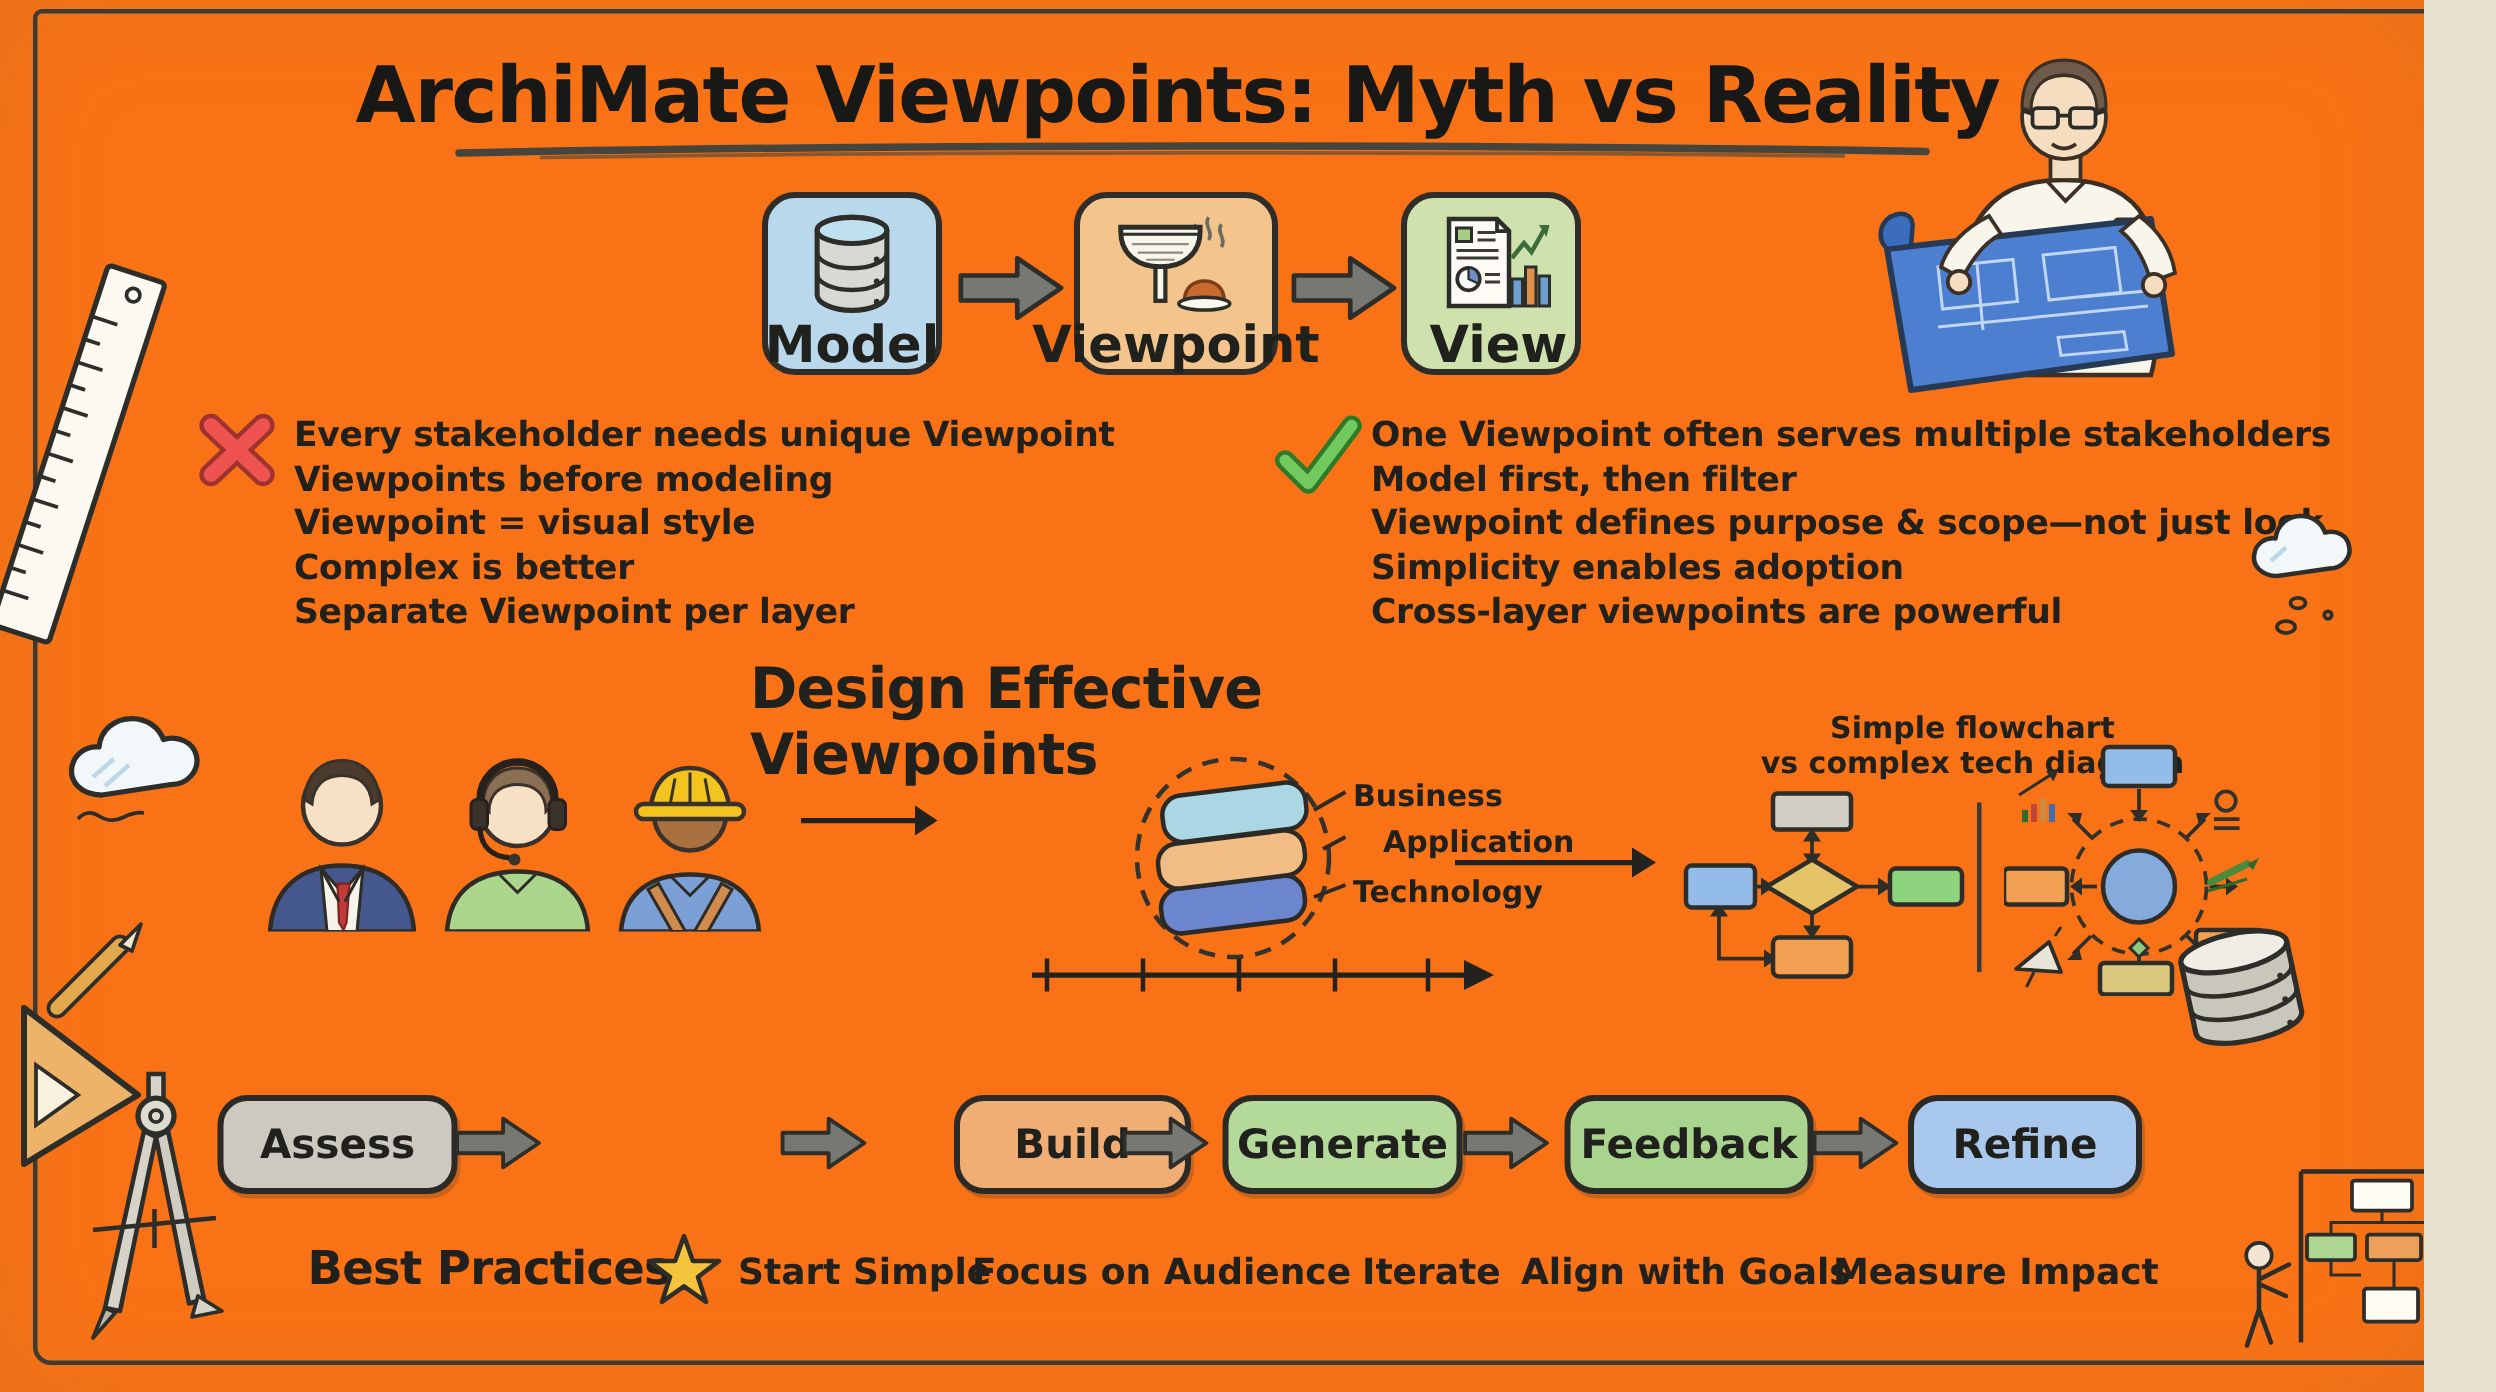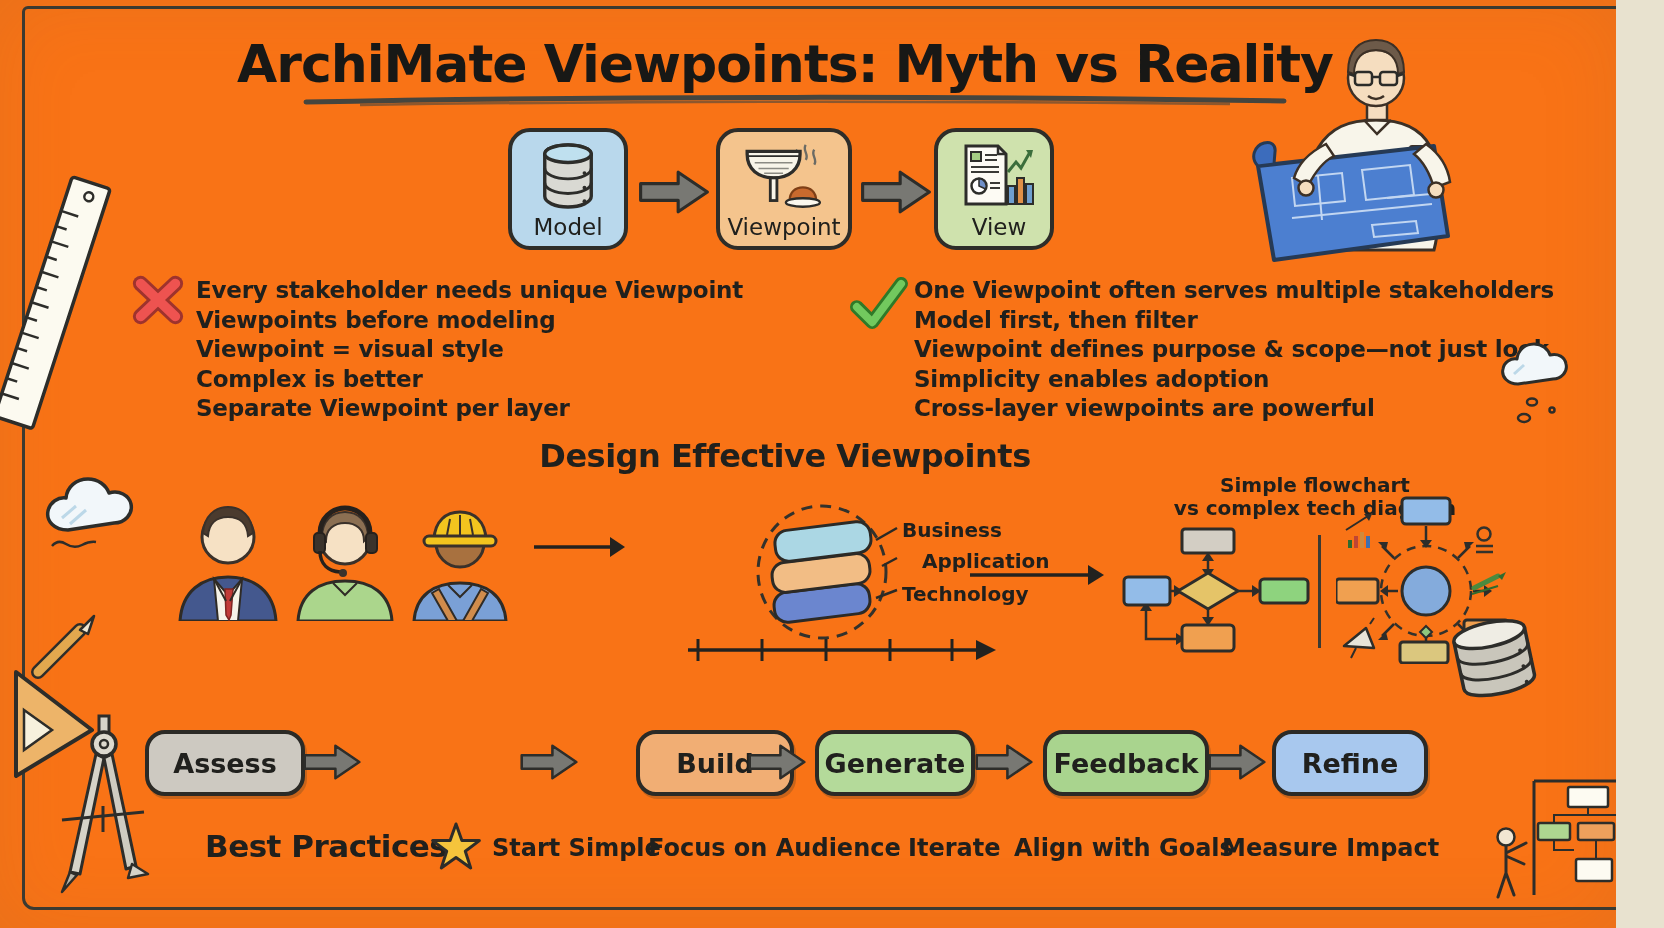--- a/index.html
+++ b/index.html
@@ -3,23 +3,23 @@
 <meta charset="utf-8">
 <style>
   html,body{margin:0;padding:0;background:#e8e2cf;}
   .canvas{position:relative;width:1616px;height:928px;background:#f97316;overflow:hidden;
           font-family:"DejaVu Sans","Liberation Sans",sans-serif;color:#20201d;
           box-shadow:inset 0 0 80px rgba(120,100,60,.12);}
   .abs{position:absolute;}
   .frame{position:absolute;left:22px;top:6px;width:1616px;height:898px;
          border:3.5px solid #3c3a31;border-radius:6px 14px 8px 12px;pointer-events:none;}
   .title{font-size:52px;font-weight:bold;letter-spacing:-1px;text-align:center;color:#181816;}
-  .h2{font-size:32px;font-weight:bold;text-align:center;letter-spacing:-.5px;}
+  .h2{font-size:38px;font-weight:bold;text-align:left;letter-spacing:-.5px;}
   .list{font-size:23px;font-weight:bold;line-height:29.6px;letter-spacing:-.2px;white-space:nowrap;}
-  .boxlabel{font-size:23px;font-weight:normal;}
+  .boxlabel{font-size:34px;font-weight:bold;}
   .step{position:absolute;top:730px;height:58px;border:4px solid #2b2a26;border-radius:20px;
         display:flex;align-items:center;justify-content:center;font-size:27px;font-weight:bold;
         box-shadow:2px 3px 0 rgba(60,55,40,.25);}
   .step-0{background:#cdc9c1}.step-1{background:#b6d7f0}.step-2{background:#f1ae74}
   .step-3{background:#b4da9a}.step-4{background:#a9d48e}.step-5{background:#a8c8ee}
   .flowbox{position:absolute;top:128px;height:122px;border:4px solid #2e2d29;border-radius:22px;
            display:flex;flex-direction:column;align-items:center;justify-content:space-between;
            padding:10px 6px 6px;box-sizing:border-box;}
   .fb-0{background:#b9d8ec}.fb-1{background:#f4c48d}.fb-2{background:#cfe2ad}
   .barrow svg,.deco svg,.icon svg{display:block;width:100%;height:100%;}

